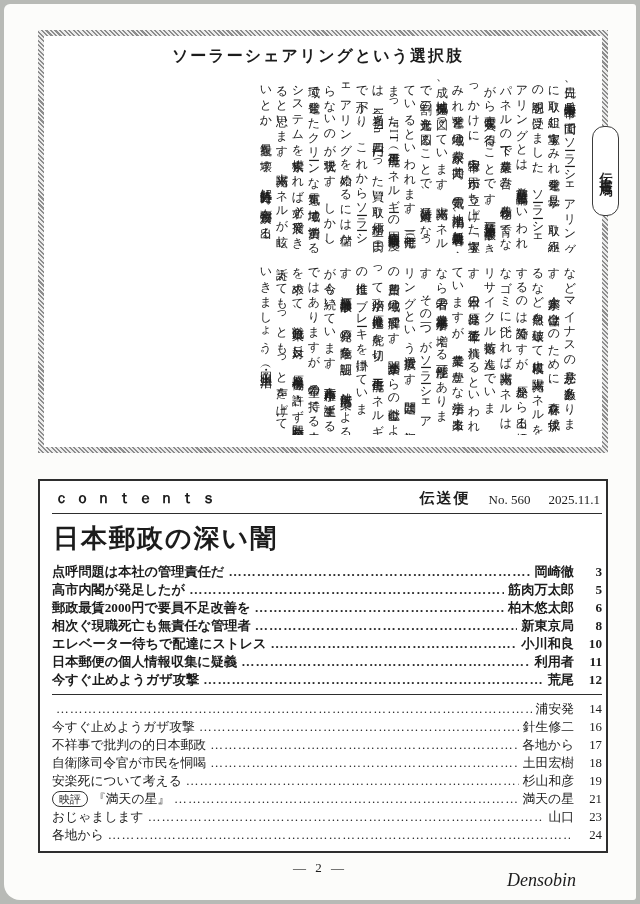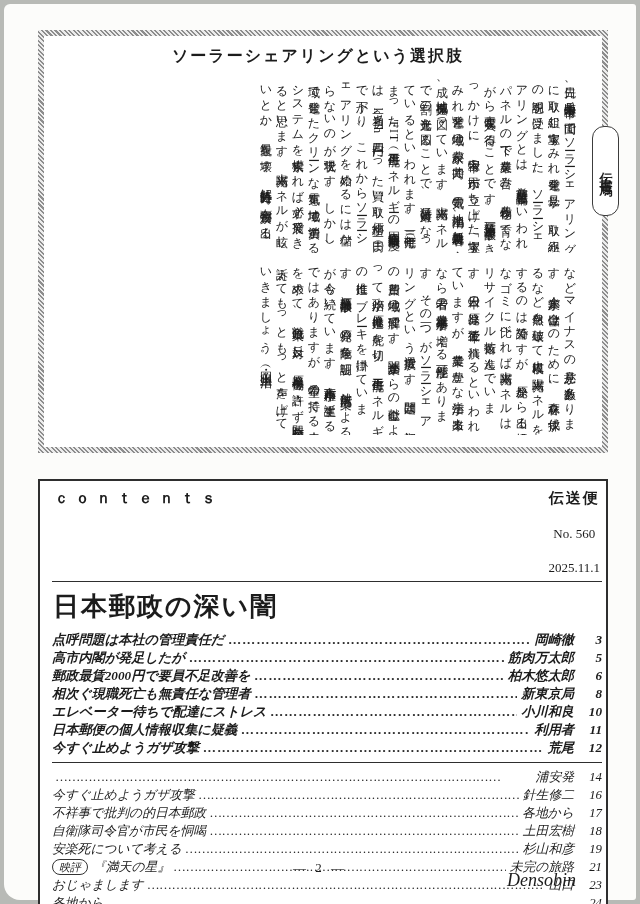--- a/index.html
+++ b/index.html
@@ -61,27 +61,27 @@
 
   
   .contents-box {
     margin-top:26px;
     border:2px solid #2e2e2e;
     padding:8px 4px 7px 12px;
     background:#fff;
   }
   .c-header { display:flex; align-items:baseline; padding:0 2px; }
   .c-word  { font-weight:bold; font-size:15px; letter-spacing:6px; }
-  .c-right { margin-left:auto; display:flex; align-items:center; gap:18px;flex-direction:column; }
+  .c-right { margin-left:auto; display:flex; align-items:flex-end; gap:18px; }
   .c-mag   { font-weight:bold; font-size:15px; letter-spacing:2px; }
   .c-no, .c-date { font-size:13px; }
   .c-rule  { border:0; border-top:1.5px solid #2e2e2e; margin:5px 0 7px 0; }
   .c-feature-title { font-size:26px; font-weight:bold; letter-spacing:2px; margin:0 0 7px 1px; }
 
-  .toc-row { display:flex; align-items:flex-start; font-size:12.8px; line-height:18px;font-style:italic; }
+  .toc-row { display:flex; align-items:flex-start; font-size:12.8px; line-height:18px; }
   .toc-list-bold .toc-row { font-weight:bold; font-size:13.2px; }
   .toc-title  { white-space:nowrap; }
   .toc-leader { flex:1 1 auto; overflow:hidden; white-space:nowrap; margin:0 4px; color:#2a2a2a; }
   .toc-leader::after { content:"………………………………………………………………………………………………"; letter-spacing:1px; }
   .toc-author { white-space:nowrap; }
   .toc-page   { flex:0 0 28px; text-align:right; }
   .toc-divider { border:0; border-top:1px solid #2e2e2e; margin:5px 0; }
   .badge {
     display:inline-block;
     border:1.2px solid #333;
@@ -222,21 +222,21 @@
           <span class="toc-title"><span>安楽死について考える</span></span>
           <span class="toc-leader"></span>
           <span class="toc-author">杉山和彦</span>
           <span class="toc-page">19</span>
         </div>
 
 
         <div class="toc-row">
           <span class="toc-title"><span class="badge">映評</span><span>『満天の星』</span></span>
           <span class="toc-leader"></span>
-          <span class="toc-author">未完の旅路</span>
+          <span class="toc-author">満天の星</span>
           <span class="toc-page">21</span>
         </div>
 
         <div class="toc-row">
           <span class="toc-title"><span>おじゃまします</span></span>
           <span class="toc-leader"></span>
           <span class="toc-author">山口</span>
           <span class="toc-page">23</span>
         </div>
 

